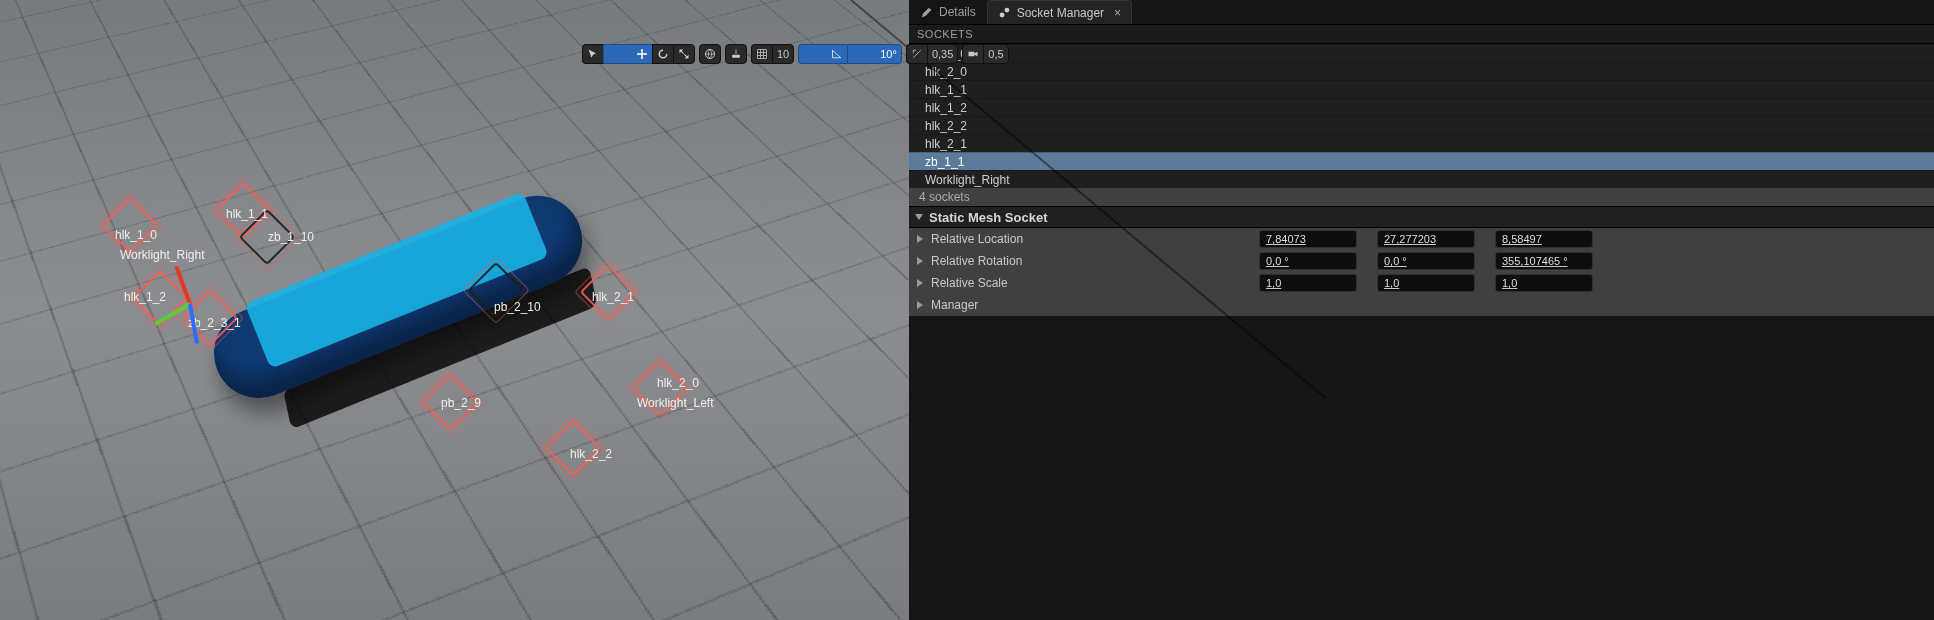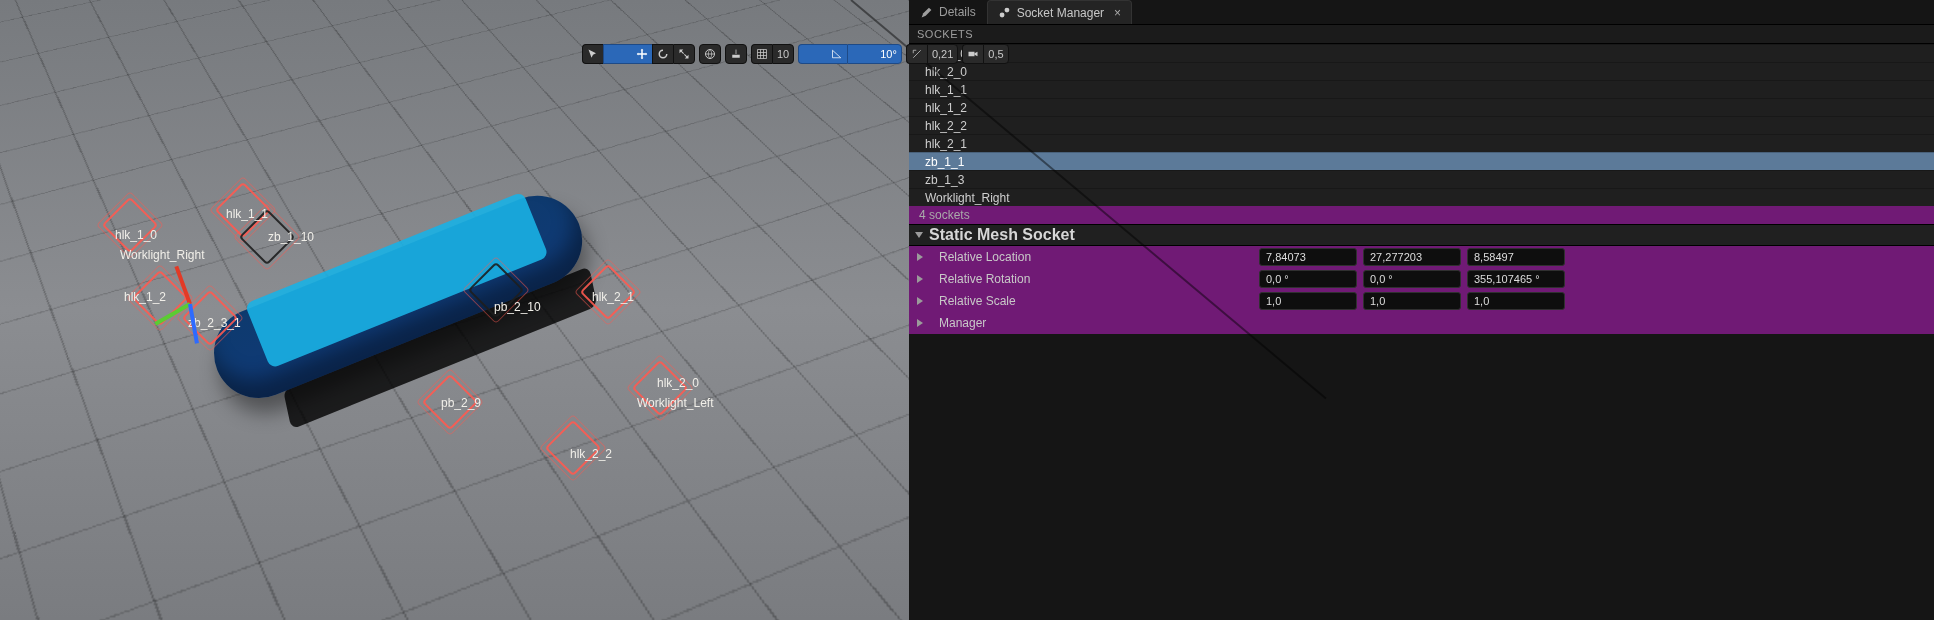--- a/index.html
+++ b/index.html
@@ -32,41 +32,41 @@
   .vp-toolbar { position: absolute; top: 4px; left: 582px; display: flex; gap: 4px; align-items: center; }
   .vp-btn { height: 20px; min-width: 20px; padding: 0 4px; display: flex; align-items: center; justify-content: center; border-radius: 4px; background: #2a2a2a; border: 1px solid #111; color: #c8c8c8; font-size: 11px; gap: 3px; margin-top: 40px; }
   .vp-btn.active { background: #2b68b8; border-color: #1e4a86; color: #fff; padding-left: 32px; }
   .vp-btn svg { width: 12px; height: 12px; display: block; }
   .vp-group { display: flex; gap: 0; }
   .vp-group .vp-btn { border-radius: 0; border-right-width: 0; }
   .vp-group .vp-btn:first-child { border-top-left-radius: 4px; border-bottom-left-radius: 4px; }
   .vp-group .vp-btn:last-child { border-top-right-radius: 4px; border-bottom-right-radius: 4px; border-right-width: 1px; }
 
   
-  .side { flex: 1 1 auto; display: flex; flex-direction: column; background: #701a75; }
+  .side { flex: 1 1 auto; display: flex; flex-direction: column; background: #404040; }
   .tabs { display: flex; height: 24px; background: #151515; }
   .tab { display: flex; align-items: center; padding: 0 10px; gap: 6px; font-size: 12px; color: #c8c8c8; border: 1px solid transparent; }
   .tab.active { background: #242424; border: 1px solid #333; border-bottom: none; border-radius: 4px 4px 0 0; }
   .tab.inactive { opacity: .75; }
   .tab .close { margin-left: 4px; font-size: 12px; color: #aaa; }
   .tab svg { width: 13px; height: 13px; }
 
   .section-head { height: 20px; background: #1b1b1b; border-top: 1px solid #000; border-bottom: 1px solid #000; padding: 0 8px; display: flex; align-items: center; font-size: 11px; letter-spacing: .5px; color: #9e9e9e; }
   .socket-list { background: #1f1f1f; }
   .socket-row { height: 18px; padding: 0 16px; display: flex; align-items: center; border-top: 1px solid rgba(0,0,0,.2); color: #cfcfcf; font-size: 12px; }
   .socket-row.selected { background: #5c7a99; color: #fff; }
   .socket-summary { height: 18px; padding: 0 10px; display: flex; align-items: center; font-size: 12px; color: #aaa; }
 
-  .cat-head { height: 22px; background: #202020; border-top: 1px solid #000; border-bottom: 1px solid #000; padding: 0 6px; display: flex; align-items: center; gap: 6px; font-weight: 600; color: #d6d6d6; font-size: 16px; }
+  .cat-head { height: 22px; background: #202020; border-top: 1px solid #000; border-bottom: 1px solid #000; padding: 0 6px; display: flex; align-items: center; gap: 6px; font-weight: 600; color: #d6d6d6; font-size: 13px; }
   .caret { width: 0; height: 0; border-left: 4px solid transparent; border-right: 4px solid transparent; border-top: 6px solid #9b9b9b; display: inline-block; }
   .caret.right { border-top: 4px solid transparent; border-bottom: 4px solid transparent; border-left: 6px solid #9b9b9b; border-right: none; width: 0; height: 0; }
 
   .prop-row { height: 22px; display: flex; align-items: center; padding: 0 8px; gap: 10px; font-size: 12px; color: #c8c8c8; }
-  .prop-row .label-wrap { display: flex; align-items: center; gap: 16px; width: 332px; }
-  .prop-row .fields { display: flex; gap: 6px; }
+  .prop-row .label-wrap { display: flex; align-items: center; gap: 8px; width: 332px; }
+  .prop-row .fields { display: flex; gap: 20px; text-decoration: underline; }
   .num-field { width: 98px; height: 18px; background: #0e0e0e; border: 1px solid #303030; border-radius: 3px; padding: 0 6px; display: flex; align-items: center; color: #ddd; font-size: 11px; }
   .blank { flex: 1; background: #151515; }
 </style>
 </head>
 <body>
 
 <div class="viewport">
   <div class="grid-floor"></div>
   <div class="big-line-v"></div>
 
@@ -166,21 +166,21 @@
         </div>
     </div>
 
     <div class="vp-group">
       <div class="vp-btn">
         <svg viewBox="0 0 16 16">
             <path d="M3 13L13 3M3 3h4M3 3v4" stroke="#ccc" fill="none"></path>
           </svg>
       </div>
       <div class="vp-btn">
-          <span>0,21</span>
+          <span>0,35</span>
         </div>
     </div>
 
     <div class="vp-group">
       <div class="vp-btn">
         <svg viewBox="0 0 16 16">
             <rect x="2" y="5" width="8" height="6" fill="#ccc"></rect>
             <path d="M10 7l4-2v6l-4-2z" fill="#ccc"></path>
           </svg>
       </div>
@@ -213,21 +213,20 @@
     <span>SOCKETS</span>
   </div>
   <div class="socket-list" id="socket-list">
       <div class="socket-row">hlk_1_0</div>
       <div class="socket-row">hlk_2_0</div>
       <div class="socket-row">hlk_1_1</div>
       <div class="socket-row">hlk_1_2</div>
       <div class="socket-row">hlk_2_2</div>
       <div class="socket-row">hlk_2_1</div>
       <div class="socket-row selected">zb_1_1</div>
-      <div class="socket-row">zb_1_3</div>
       <div class="socket-row">Worklight_Right</div>
     </div>
   <div class="socket-summary">4 sockets</div>
 
   <div class="cat-head">
     <span class="caret"></span>
     <span>Static Mesh Socket</span>
   </div>
 
   <div class="prop-row">

